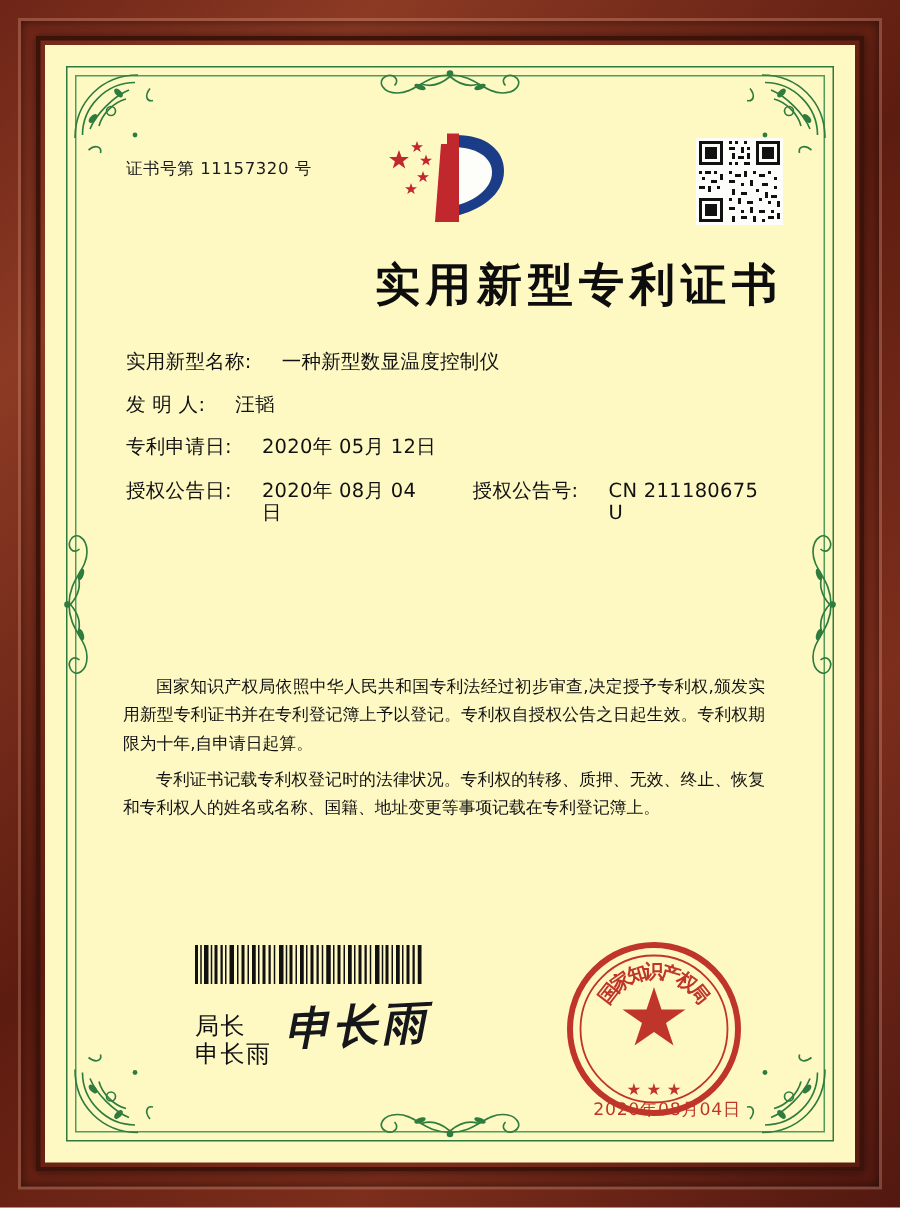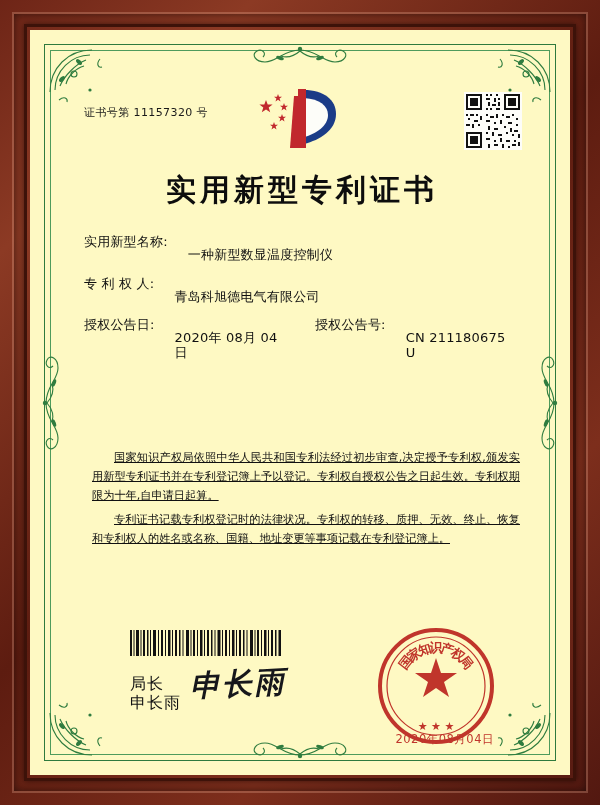--- a/index.html
+++ b/index.html
@@ -135,21 +135,21 @@
   .qr {
     position: absolute;
     right: 0px; top: 14px;
     width: 58px; height: 58px;
   }
 
   .title {
     position: absolute;
     left: 4px; right: 0;
     top: 92px;
-    text-align: center;
+    text-align: right;
     font-size: 30px;
     font-weight: bold;
     letter-spacing: 4px;
     color: #0d0d0d;
     font-family: "DejaVu Sans", sans-serif;
   }
 
   .fields {
     position: absolute;
     left: 6px;
@@ -165,33 +165,31 @@
     line-height: 15px;
     gap: 12px;
   }
   .field-label {
     white-space: nowrap;
     letter-spacing: 0.2px;
   }
   .field-value {
     margin-left: 8px;
     letter-spacing: 0.2px;
-    margin-top: 13px;
   }
 
   .paragraphs {
     position: absolute;
-    left: 14px;
+    left: 4px;
     top: 370px;
     width: 428px;
     font-size: 11.2px;
     line-height: 19px;
     color: #111;
     text-align: justify;
-    text-decoration: underline;
   }
   .paragraphs p {
     margin: 0 0 5px 0;
     text-indent: 22px;
   }
 
   .barcode {
     position: absolute;
     left: 52px;
     top: 552px;
@@ -459,22 +457,26 @@
     </svg>
 
     <div class="title">实用新型专利证书</div>
 
     <div class="fields">
       <div class="field-row">
         <span class="field-label">实用新型名称:</span>
         <span class="field-value">一种新型数显温度控制仪</span>
       </div>
       <div class="field-row">
-        <span class="field-label">专 利 权 人:</span>
-        <span class="field-value">青岛科旭德电气有限公司</span>
+        <span class="field-label">发 明 人:</span>
+        <span class="field-value">汪韬</span>
+      </div>
+      <div class="field-row">
+        <span class="field-label">专利申请日:</span>
+        <span class="field-value">2020年 05月 12日</span>
       </div>
       <div class="field-row">
         <span class="field-label">授权公告日:</span>
         <span class="field-value">2020年 08月 04日</span>
         <span class="field-label" style="margin-left:16px;">授权公告号:</span>
         <span class="field-value">CN 211180675 U</span>
       </div>
     </div>
 
     <div class="paragraphs">

